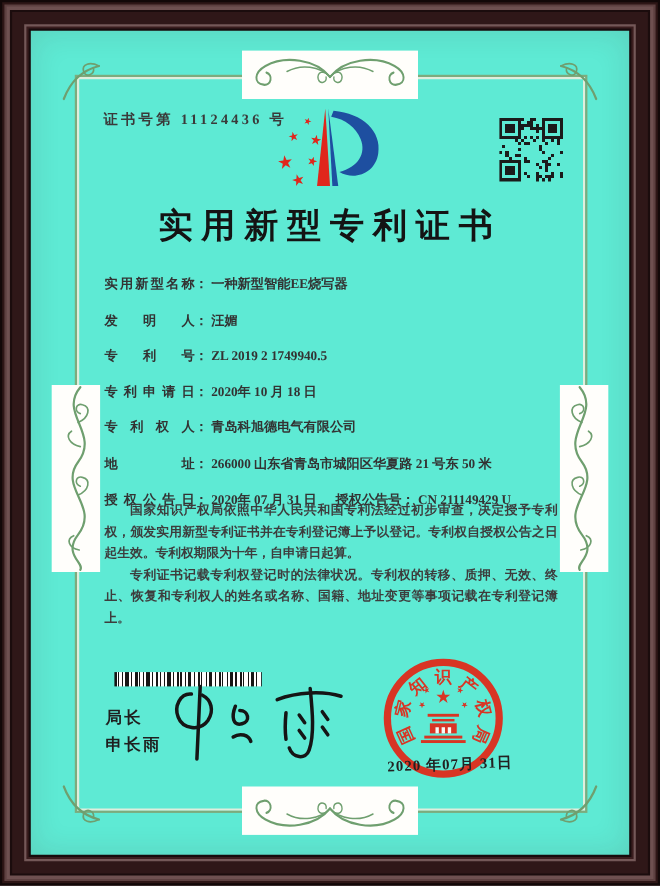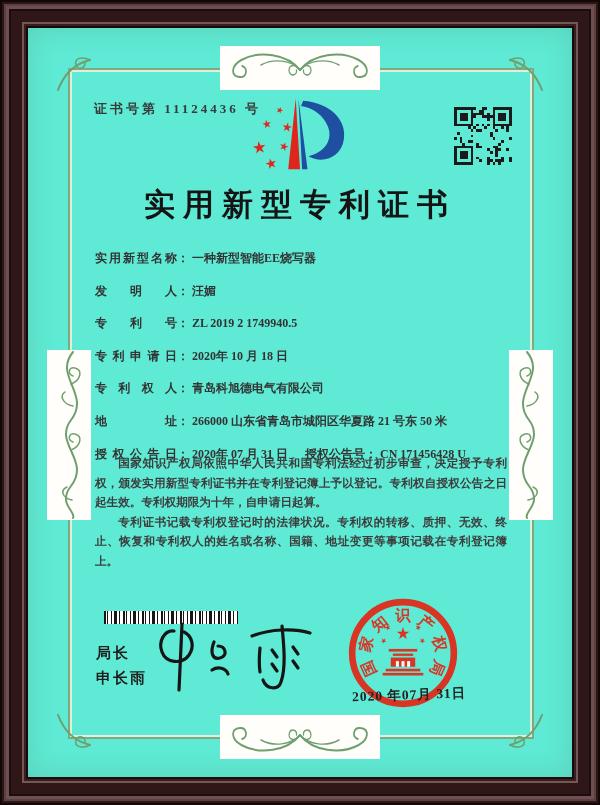--- a/index.html
+++ b/index.html
@@ -319,21 +319,21 @@
 
   <div id="fields" class="abs">
     <div class="frow"><span class="flabel">实用新型名称</span><span class="fcolon">：</span><span>一种新型智能EE烧写器</span></div>
     <div class="frow"><span class="flabel">发明人</span><span class="fcolon">：</span><span>汪媚</span></div>
     <div class="frow"><span class="flabel">专利号</span><span class="fcolon">：</span><span>ZL 2019 2 1749940.5</span></div>
     <div class="frow"><span class="flabel">专利申请日</span><span class="fcolon">：</span><span>2020年 10 月 18 日</span></div>
     <div class="frow"><span class="flabel">专利权人</span><span class="fcolon">：</span><span>青岛科旭德电气有限公司</span></div>
     <div class="frow"><span class="flabel">地址</span><span class="fcolon">：</span><span>266000 山东省青岛市城阳区华夏路 21 号东 50 米</span></div>
     <div class="frow">
       <span class="flabel">授权公告日</span><span class="fcolon">：</span><span>2020年 07 月 31 日</span>
-      <span class="pair2"><span>授权公告号</span><span class="fcolon">：</span><span>CN 171456428 U</span></span>
+      <span class="pair2"><span>授权公告号</span><span class="fcolon">：</span><span>CN 211149429 U</span></span>
     </div>
   </div>
 
   <div id="paras" class="abs">
     <p>国家知识产权局依照中华人民共和国专利法经过初步审查，决定授予专利权，颁发实用新型专利证书并在专利登记簿上予以登记。专利权自授权公告之日起生效。专利权期限为十年，自申请日起算。</p>
     <p>专利证书记载专利权登记时的法律状况。专利权的转移、质押、无效、终止、恢复和专利权人的姓名或名称、国籍、地址变更等事项记载在专利登记簿上。</p>
   </div>
 
   <div id="barcode" class="abs"></div>
 

